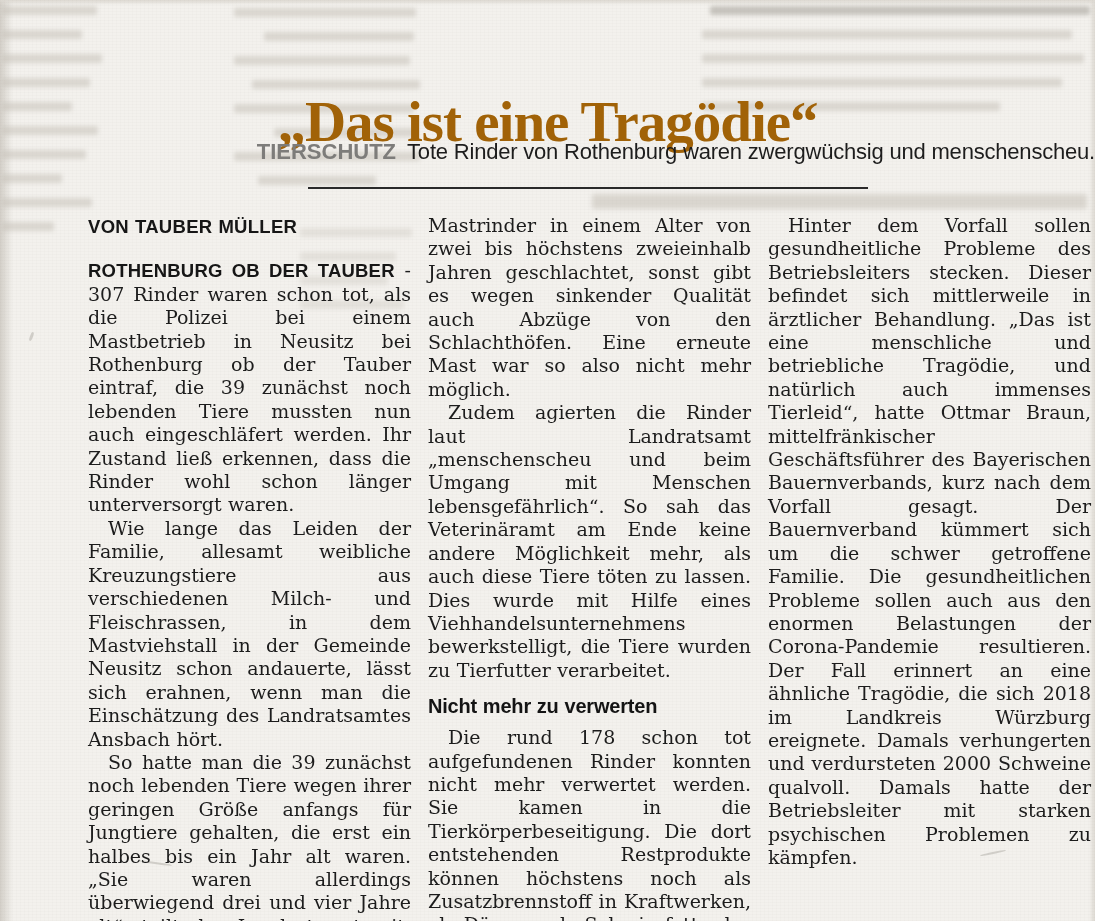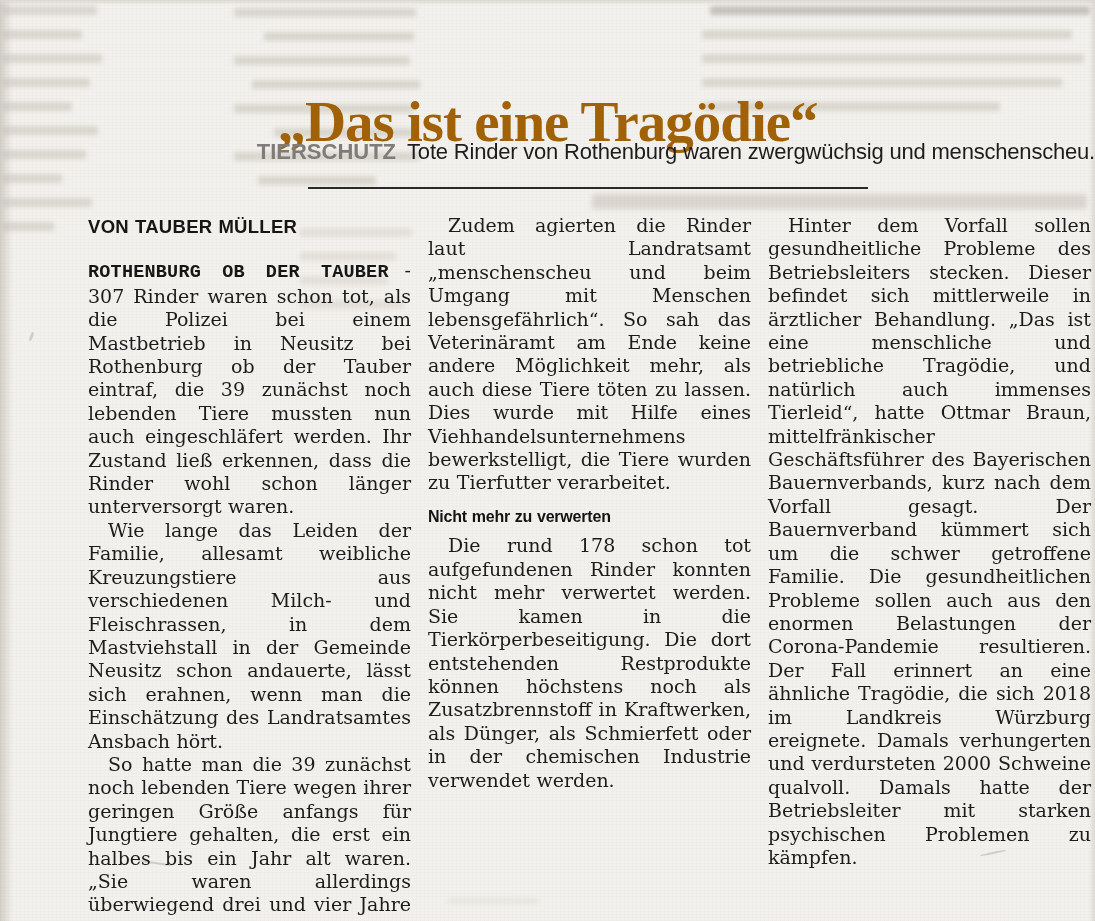--- a/index.html
+++ b/index.html
@@ -36,25 +36,25 @@
   .cols{position:absolute;top:214px;left:88px;width:1004px;display:flex;gap:17px;z-index:2;}
   .col{width:323px;font-size:19px;line-height:23.4px;text-align:justify;
        hyphens:auto;-webkit-hyphens:auto;word-spacing:.5px;}
   .col p{margin:0;}
   .col p.ind{text-indent:20px;}
   .byline{
     font-family:"Liberation Sans",sans-serif;font-weight:700;font-size:18.5px;
     letter-spacing:.3px;margin:1px 0 21px;text-align:left;color:#161616;
   }
   .leadin{
-    font-family:Liberation Mono, monospace;font-weight:700;font-size:18.5px;
+    font-family:Liberation Sans, sans-serif;font-weight:700;font-size:18.5px;
     letter-spacing:.2px;color:#161616;
   }
   .subhead{
-    font-family:"Liberation Sans",sans-serif;font-weight:700;font-size:16px;
+    font-family:"Liberation Sans",sans-serif;font-weight:700;font-size:20px;
     letter-spacing:-.2px;line-height:1.1;margin:13px 0 9px;text-align:left;color:#141414;
   }
 
   
   .ghost{position:absolute;filter:blur(2px);opacity:.5;pointer-events:none;z-index:1;}
   .gbar{height:9px;border-radius:2px;background:#c3beb5;margin-bottom:15px;}
   .gbar.dark{background:#9a968e;}
   .speck{position:absolute;background:#9d9a94;opacity:.4;border-radius:40%;z-index:1;}
 </style>
 </head>
@@ -118,20 +118,21 @@
 
   <div class="cols">
     <div class="col" lang="de">
       <div class="byline">VON TAUBER MÜLLER</div>
       <p><span class="leadin">ROTHENBURG OB DER TAUBER</span><span> - 307 Rinder waren schon tot, als die Polizei bei einem Mastbetrieb in Neusitz bei Rothenburg ob der Tauber eintraf, die 39 zunächst noch lebenden Tiere mussten nun auch eingeschläfert werden. Ihr Zustand ließ erkennen, dass die Rinder wohl schon länger unterversorgt waren.</span></p>
       <p class="ind">Wie lange das Leiden der Familie, allesamt weibliche Kreuzungstiere aus verschiedenen Milch- und Fleischrassen, in dem Mastviehstall in der Gemeinde Neusitz schon andauerte, lässt sich erahnen, wenn man die Einschätzung des Landratsamtes Ansbach hört.</p>
       <p class="ind">So hatte man die 39 zunächst noch lebenden Tiere wegen ihrer geringen Größe anfangs für Jungtiere gehalten, die erst ein halbes bis ein Jahr alt waren. „Sie waren allerdings überwiegend drei und vier Jahre alt“, teilt das Landratsamt mit. Die Tiere waren also völlig unterentwickelt.</p>
 
     </div>
     <div class="col" lang="de">
+      <p>Mastrinder in einem Alter von zwei bis höchstens zweieinhalb Jahren geschlachtet, sonst gibt es wegen sinkender Qualität auch Abzüge von den Schlachthöfen. Eine erneute Mast war so also nicht mehr möglich.</p>
       <p class="ind">Zudem agierten die Rinder laut Landratsamt „menschenscheu und beim Umgang mit Menschen lebensgefährlich“. So sah das Veterinäramt am Ende keine andere Möglichkeit mehr, als auch diese Tiere töten zu lassen. Dies wurde mit Hilfe eines Viehhandelsunternehmens bewerkstelligt, die Tiere wurden zu Tierfutter verarbeitet.</p>
       <h2 class="subhead">Nicht mehr zu verwerten</h2>
       <p class="ind">Die rund 178 schon tot aufgefundenen Rinder konnten nicht mehr verwertet werden. Sie kamen in die Tierkörperbeseitigung. Die dort entstehenden Restprodukte können höchstens noch als Zusatzbrennstoff in Kraftwerken, als Dünger, als Schmierfett oder in der chemischen Industrie verwendet werden.</p>
 
     </div>
     <div class="col" lang="de">
       <p class="ind">Hinter dem Vorfall sollen gesundheitliche Probleme des Betriebsleiters stecken. Dieser befindet sich mittlerweile in ärztlicher Behandlung. „Das ist eine menschliche und betriebliche Tragödie, und natürlich auch immenses Tierleid“, hatte Ottmar Braun, mittelfränkischer Geschäftsführer des Bayerischen Bauernverbands, kurz nach dem Vorfall gesagt. Der Bauernverband kümmert sich um die schwer getroffene Familie. Die gesundheitlichen Probleme sollen auch aus den enormen Belastungen der Corona-Pandemie resultieren. Der Fall erinnert an eine ähnliche Tragödie, die sich 2018 im Landkreis Würzburg ereignete. Damals verhungerten und verdursteten 2000 Schweine qualvoll. Damals hatte der Betriebsleiter mit starken psychischen Problemen zu kämpfen.</p>
     </div>
   </div>
 </div>

